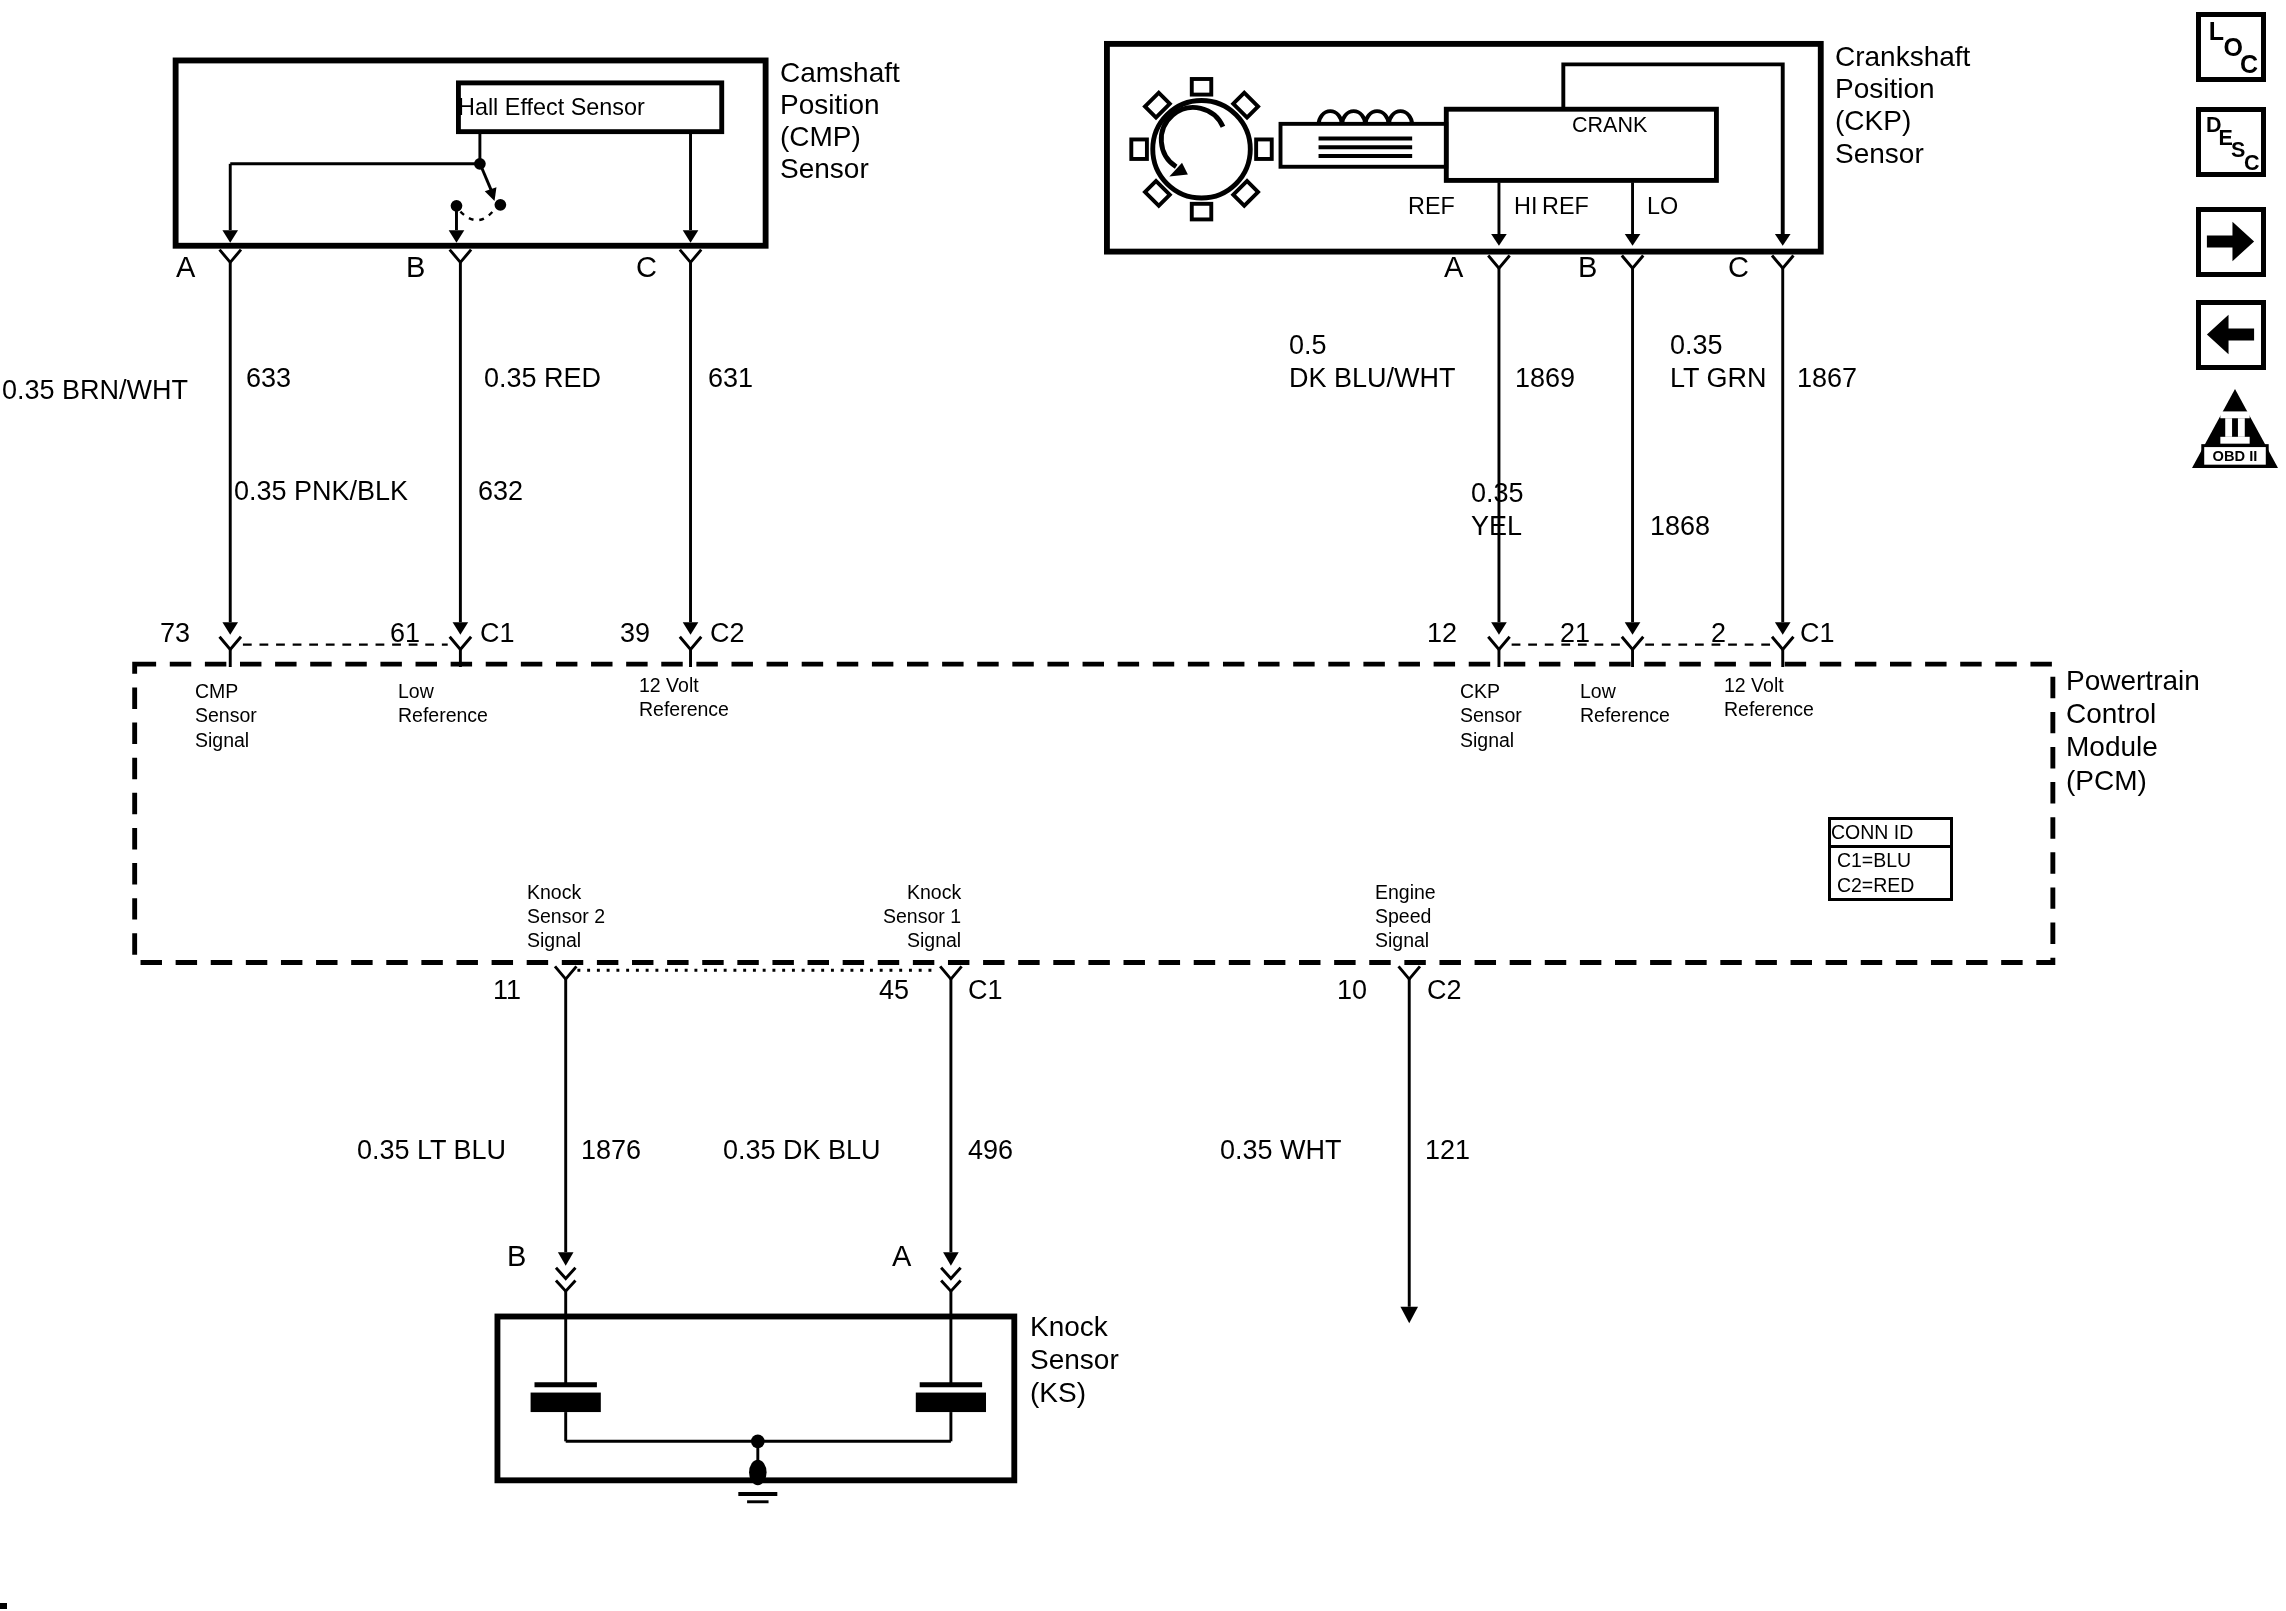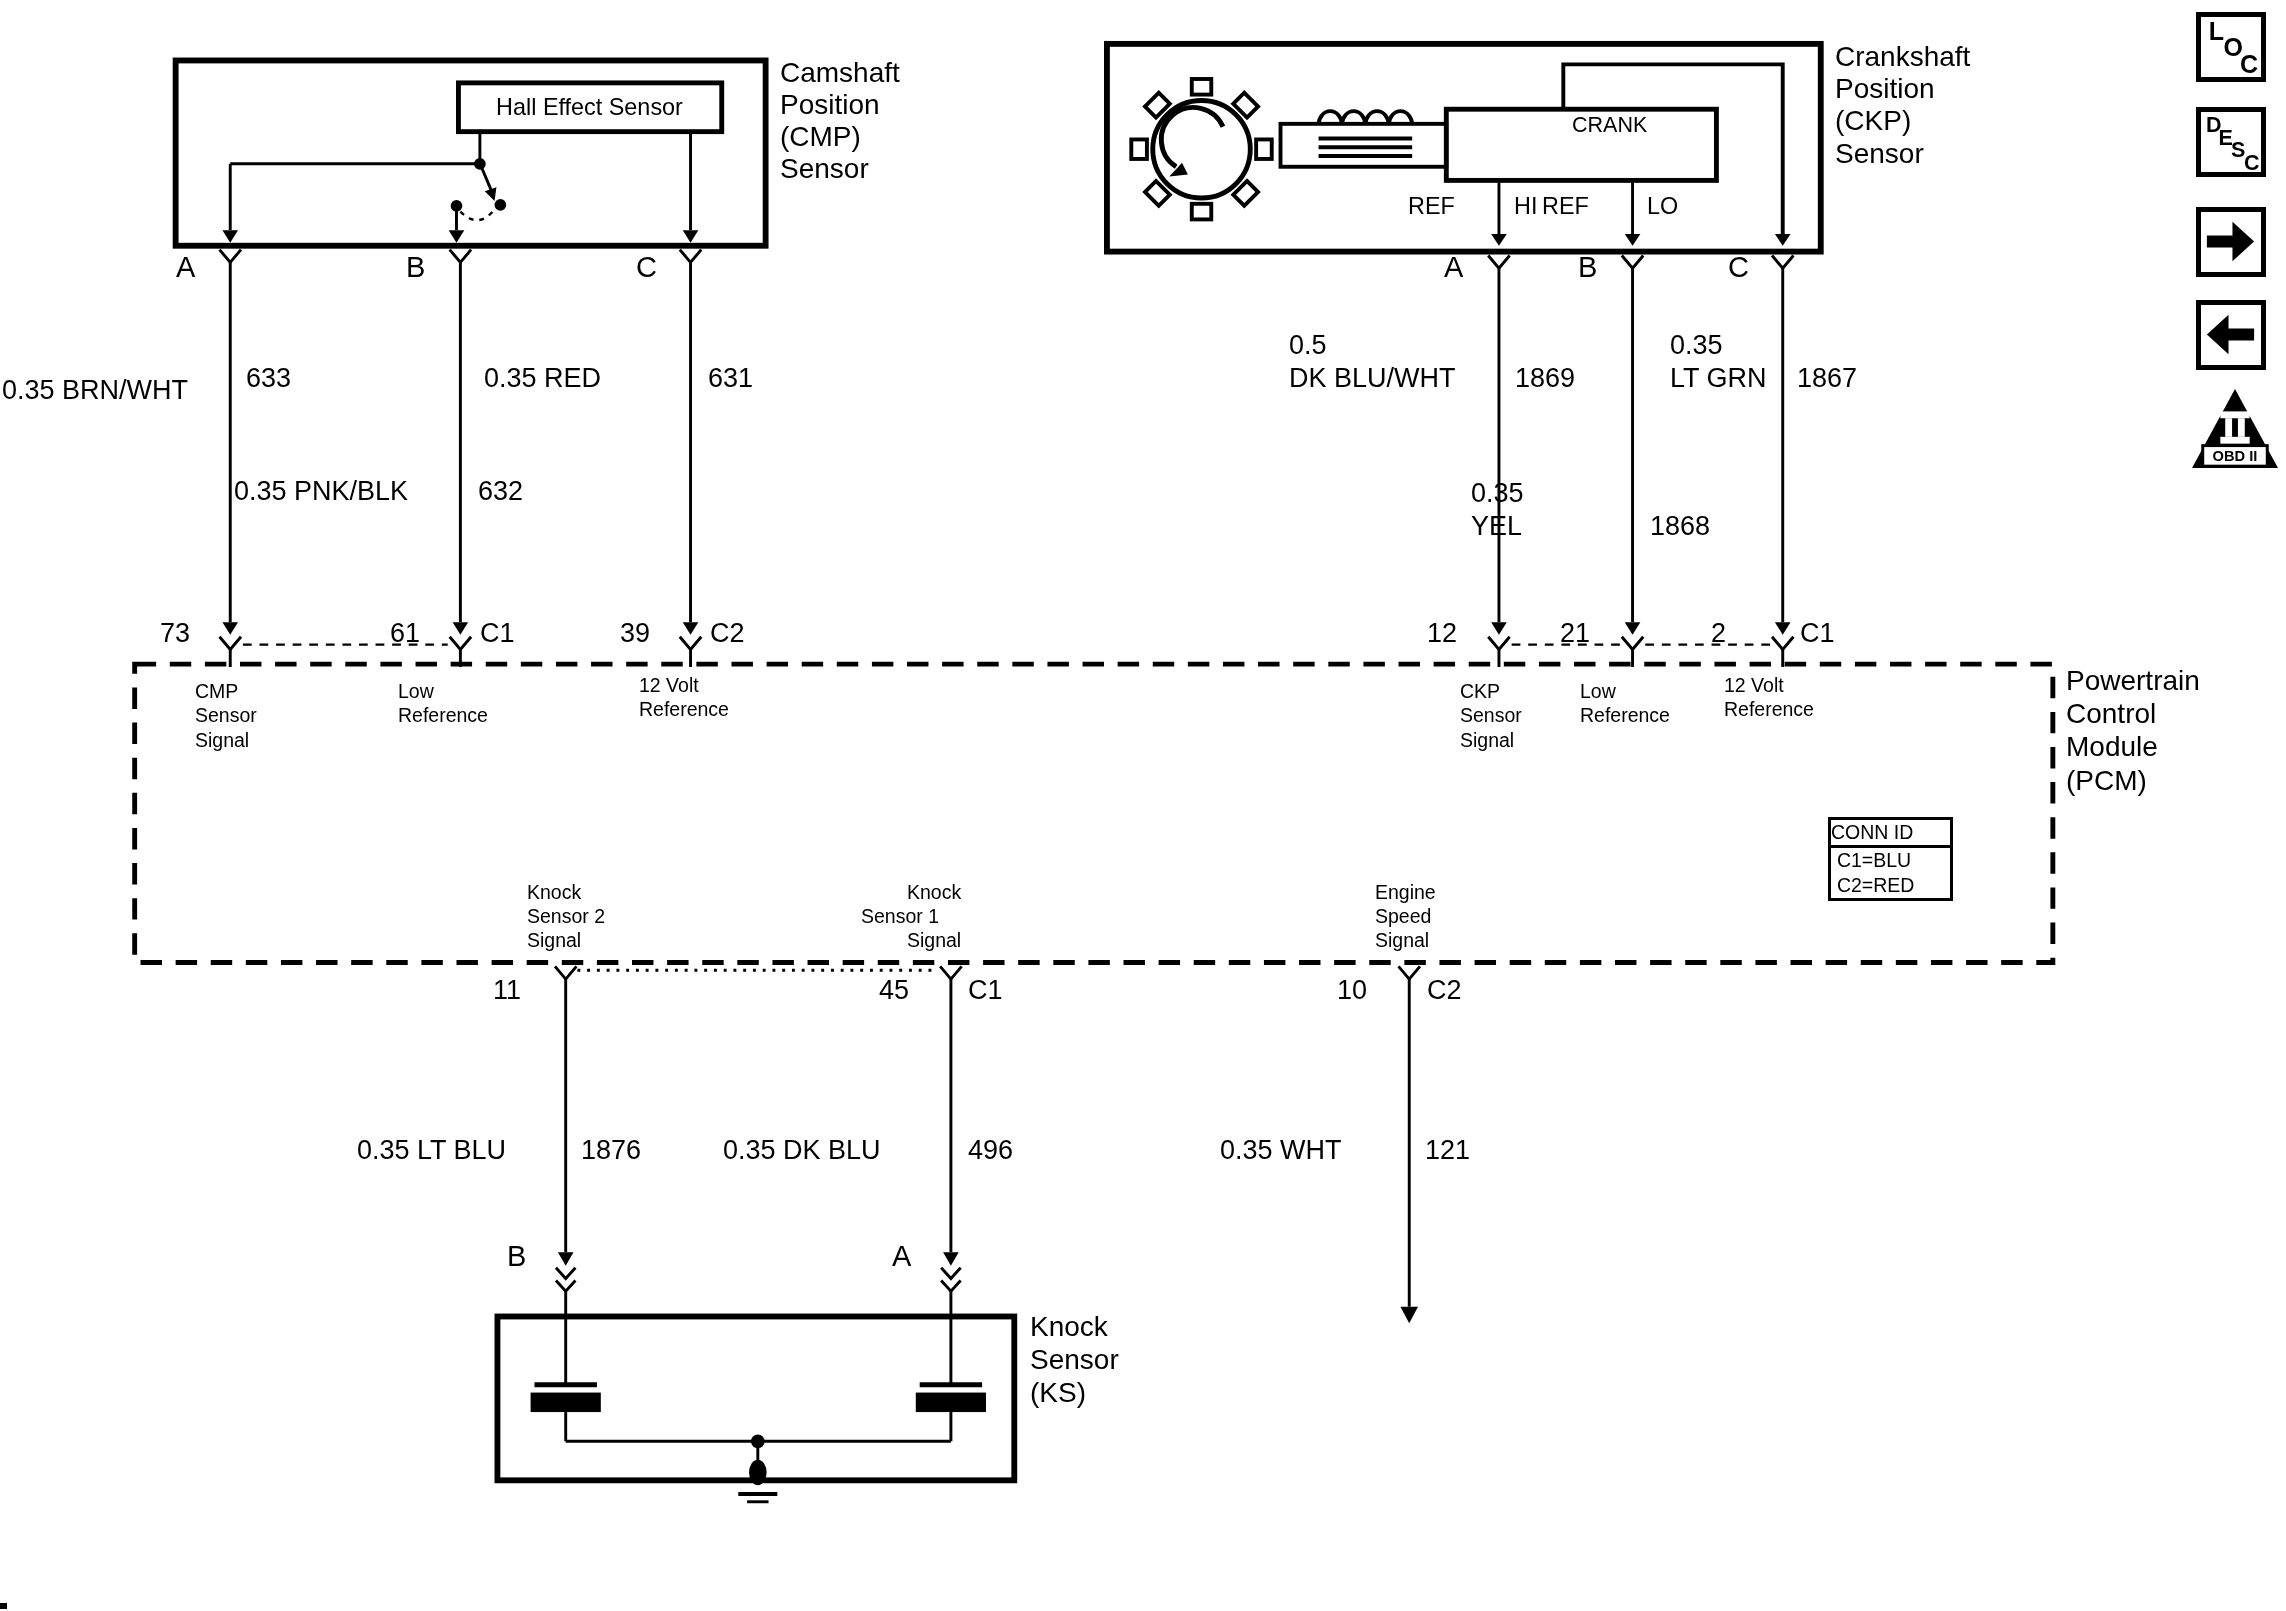--- a/index.html
+++ b/index.html
@@ -160,21 +160,21 @@
       <ellipse cx="777" cy="1510" rx="9" ry="13" fill="#000" stroke="none"></ellipse>
       <path d="M757,1532 H797" stroke-width="4"></path>
       <path d="M766,1540 H788" stroke-width="3"></path>
     </g>
   </svg>
 
   <div class="t s29" style="left:780px;top:57px">Camshaft</div>
   <div class="t s29" style="left:780px;top:89px">Position</div>
   <div class="t s29" style="left:780px;top:121px">(CMP)</div>
   <div class="t s29" style="left:780px;top:153px">Sensor</div>
-  <div class="t s24" style="left:458px;top:83px;width:263px;height:49px;line-height:49px;text-align:center">Hall Effect Sensor</div>
+  <div class="t s24" style="left:458px;top:83px;width:263px;height:49px;line-height:49px;">Hall Effect Sensor</div>
   <div class="t s30 ra" style="left:176px;top:252px;width:39px">A</div>
   <div class="t s30 ra" style="left:406px;top:252px;width:39px">B</div>
   <div class="t s30 ra" style="left:636px;top:252px;width:39px">C</div>
 
   <div class="t s29" style="left:1835px;top:41px">Crankshaft</div>
   <div class="t s29" style="left:1835px;top:73px">Position</div>
   <div class="t s29" style="left:1835px;top:105px">(CKP)</div>
   <div class="t s29" style="left:1835px;top:138px">Sensor</div>
   <div class="t s22" style="left:1572px;top:70px">CRANK</div>
   <div class="t s24 ra" style="left:1408px;top:193px;width:78px">REF</div>
@@ -231,21 +231,21 @@
   <div class="t s20" style="left:1460px;top:728px">Signal</div>
   <div class="t s20" style="left:1580px;top:679px">Low</div>
   <div class="t s20" style="left:1580px;top:703px">Reference</div>
   <div class="t s20" style="left:1724px;top:673px">12 Volt</div>
   <div class="t s20" style="left:1724px;top:697px">Reference</div>
 
   <div class="t s20" style="left:527px;top:880px">Knock</div>
   <div class="t s20" style="left:527px;top:904px">Sensor 2</div>
   <div class="t s20" style="left:527px;top:928px">Signal</div>
   <div class="t s20" style="left:907px;top:880px">Knock</div>
-  <div class="t s20" style="left:861px;top:904px">Sensor 1</div>
+  <div class="t s20" style="left:883px;top:904px">Sensor 1</div>
   <div class="t s20" style="left:907px;top:928px">Signal</div>
   <div class="t s20" style="left:1375px;top:880px">Engine</div>
   <div class="t s20" style="left:1375px;top:904px">Speed</div>
   <div class="t s20" style="left:1375px;top:928px">Signal</div>
 
   <div class="t s29" style="left:2066px;top:665px">Powertrain</div>
   <div class="t s29" style="left:2066px;top:698px">Control</div>
   <div class="t s29" style="left:2066px;top:731px">Module</div>
   <div class="t s29" style="left:2066px;top:765px">(PCM)</div>
 

